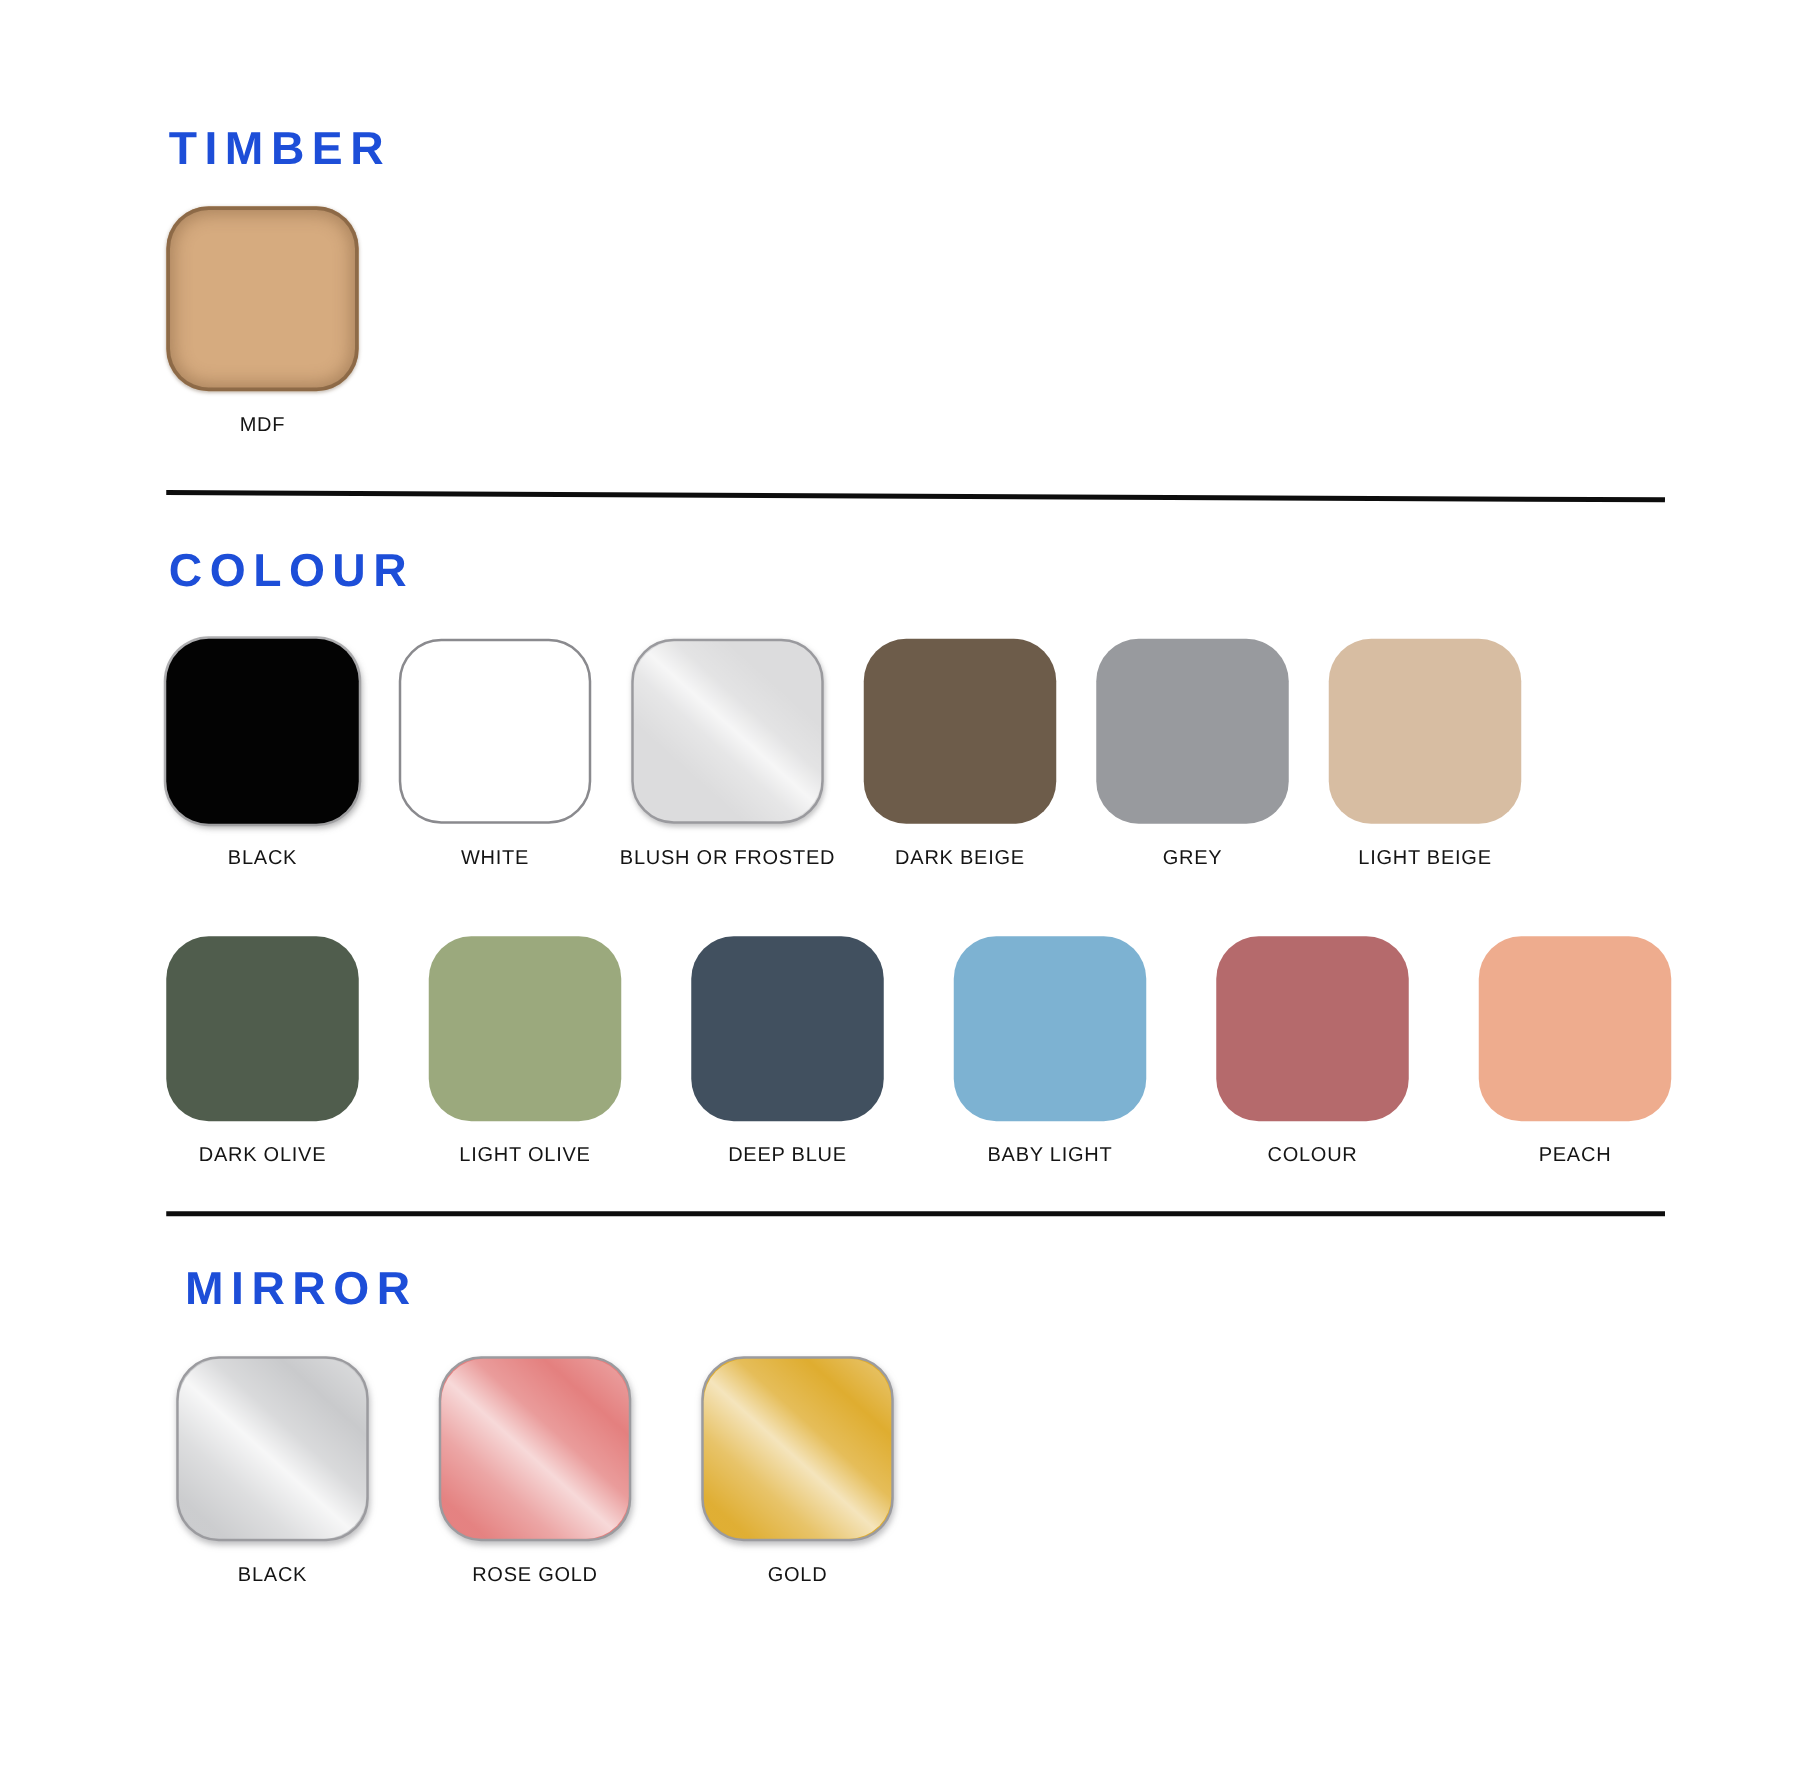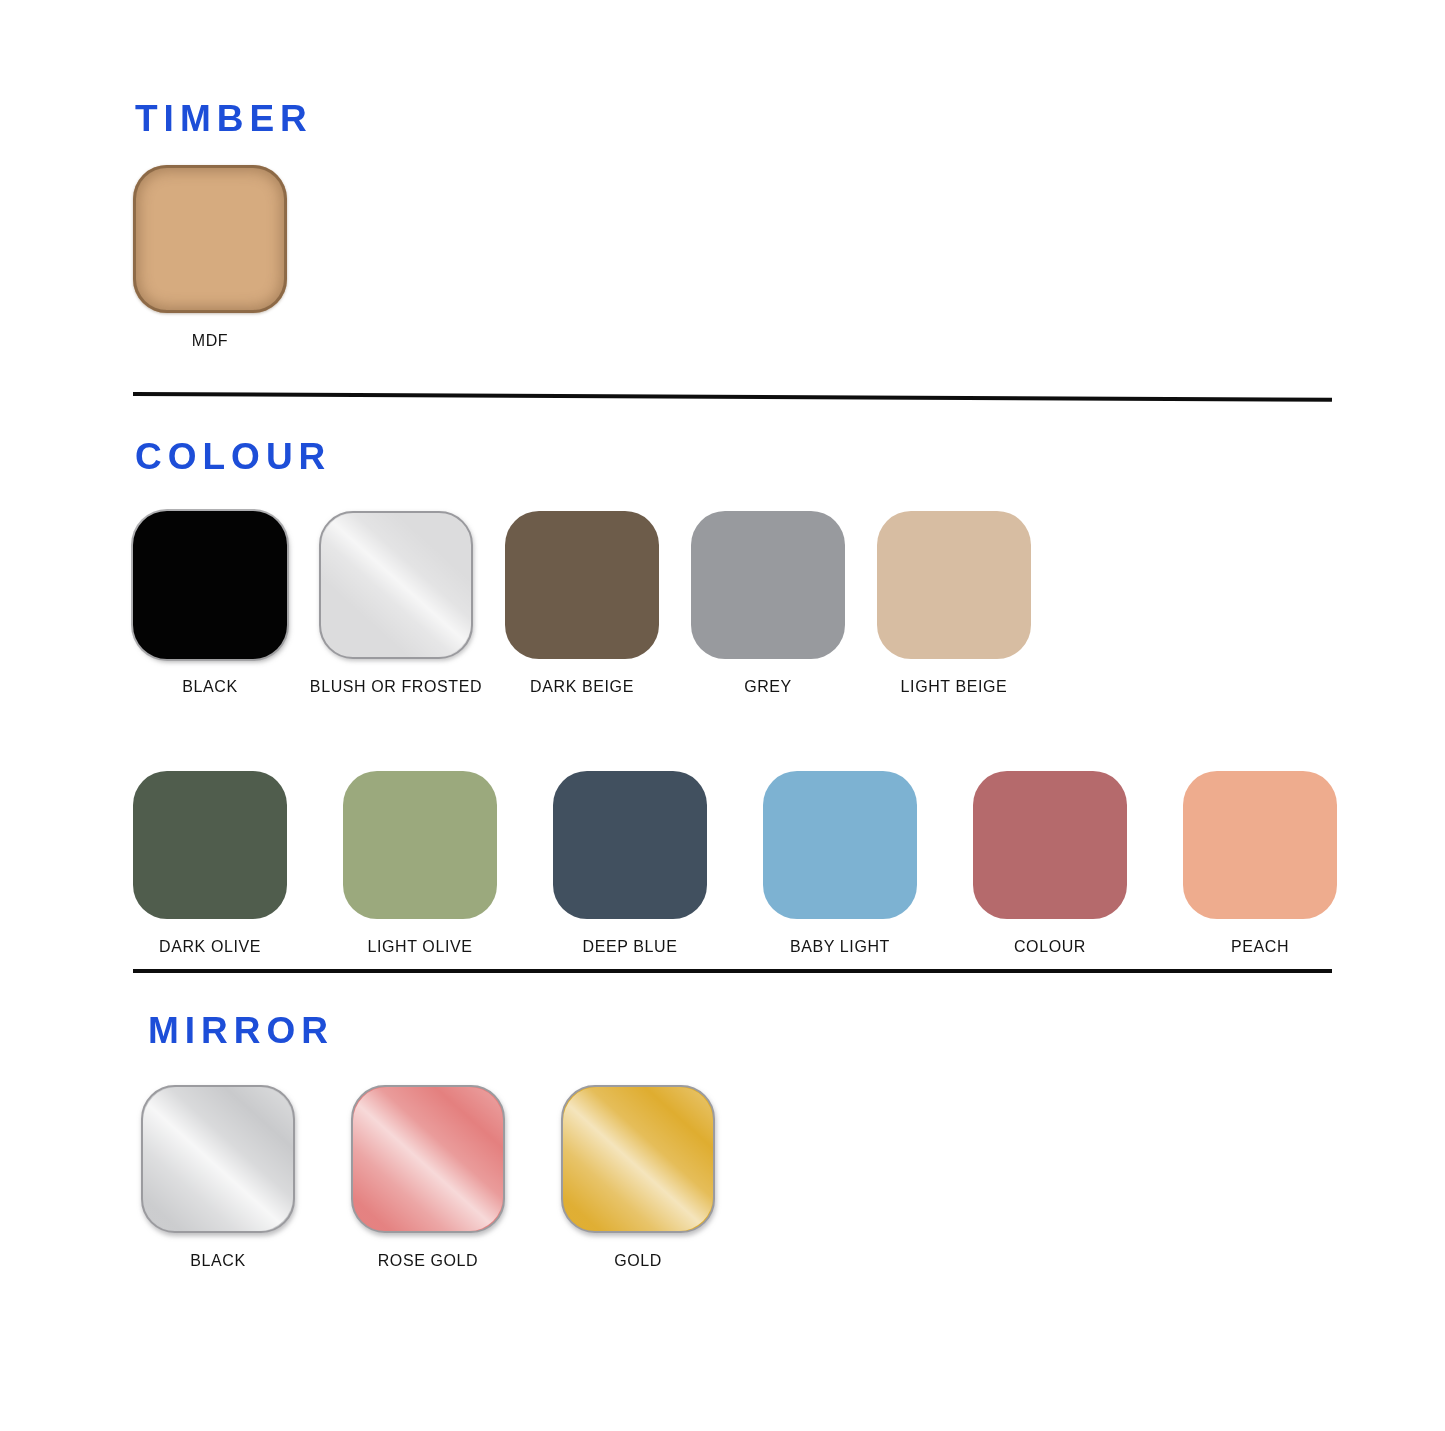--- a/index.html
+++ b/index.html
@@ -125,20 +125,24 @@
 
   <div class="section-heading" style="left:135px; top:438px;">COLOUR</div>
 
   <div class="swatch-row" style="left:133px; top:511px;gap:32px;">
 
     <div class="swatch-cell">
       <div class="swatch-chip finish-shadowed" style="background-color: rgb(3, 3, 3);"></div>
       <div class="swatch-label">BLACK</div>
     </div>
 
+    <div class="swatch-cell">
+      <div class="swatch-chip finish-outlined" style="background-color: rgb(255, 255, 255);"></div>
+      <div class="swatch-label">WHITE</div>
+    </div>
 
     <div class="swatch-cell">
       <div class="swatch-chip finish-frosted" style="background-color: rgb(220, 220, 221);">
         <div class="gloss" style="background:linear-gradient(42deg, rgba(255,255,255,0) 28%, rgba(255,255,255,0.30) 43%, rgba(255,255,255,0.75) 52%, rgba(255,255,255,0.22) 62%, rgba(255,255,255,0) 76%);"></div>
       </div>
       <div class="swatch-label">BLUSH OR FROSTED</div>
     </div>
 
     <div class="swatch-cell">
       <div class="swatch-chip finish-flat" style="background-color: rgb(109, 92, 74);"></div>
@@ -149,21 +153,21 @@
       <div class="swatch-chip finish-flat" style="background-color: rgb(152, 154, 158);"></div>
       <div class="swatch-label">GREY</div>
     </div>
 
     <div class="swatch-cell">
       <div class="swatch-chip finish-flat" style="background-color: rgb(215, 189, 162);"></div>
       <div class="swatch-label">LIGHT BEIGE</div>
     </div>
   </div>
 
-  <div class="swatch-row" style="left:133px; top:771px;">
+  <div class="swatch-row" style="left:133px; top:749px;">
 
     <div class="swatch-cell">
       <div class="swatch-chip finish-flat" style="background-color: rgb(80, 93, 77);"></div>
       <div class="swatch-label">DARK OLIVE</div>
     </div>
 
     <div class="swatch-cell">
       <div class="swatch-chip finish-flat" style="background-color: rgb(155, 169, 125);"></div>
       <div class="swatch-label">LIGHT OLIVE</div>
     </div>

